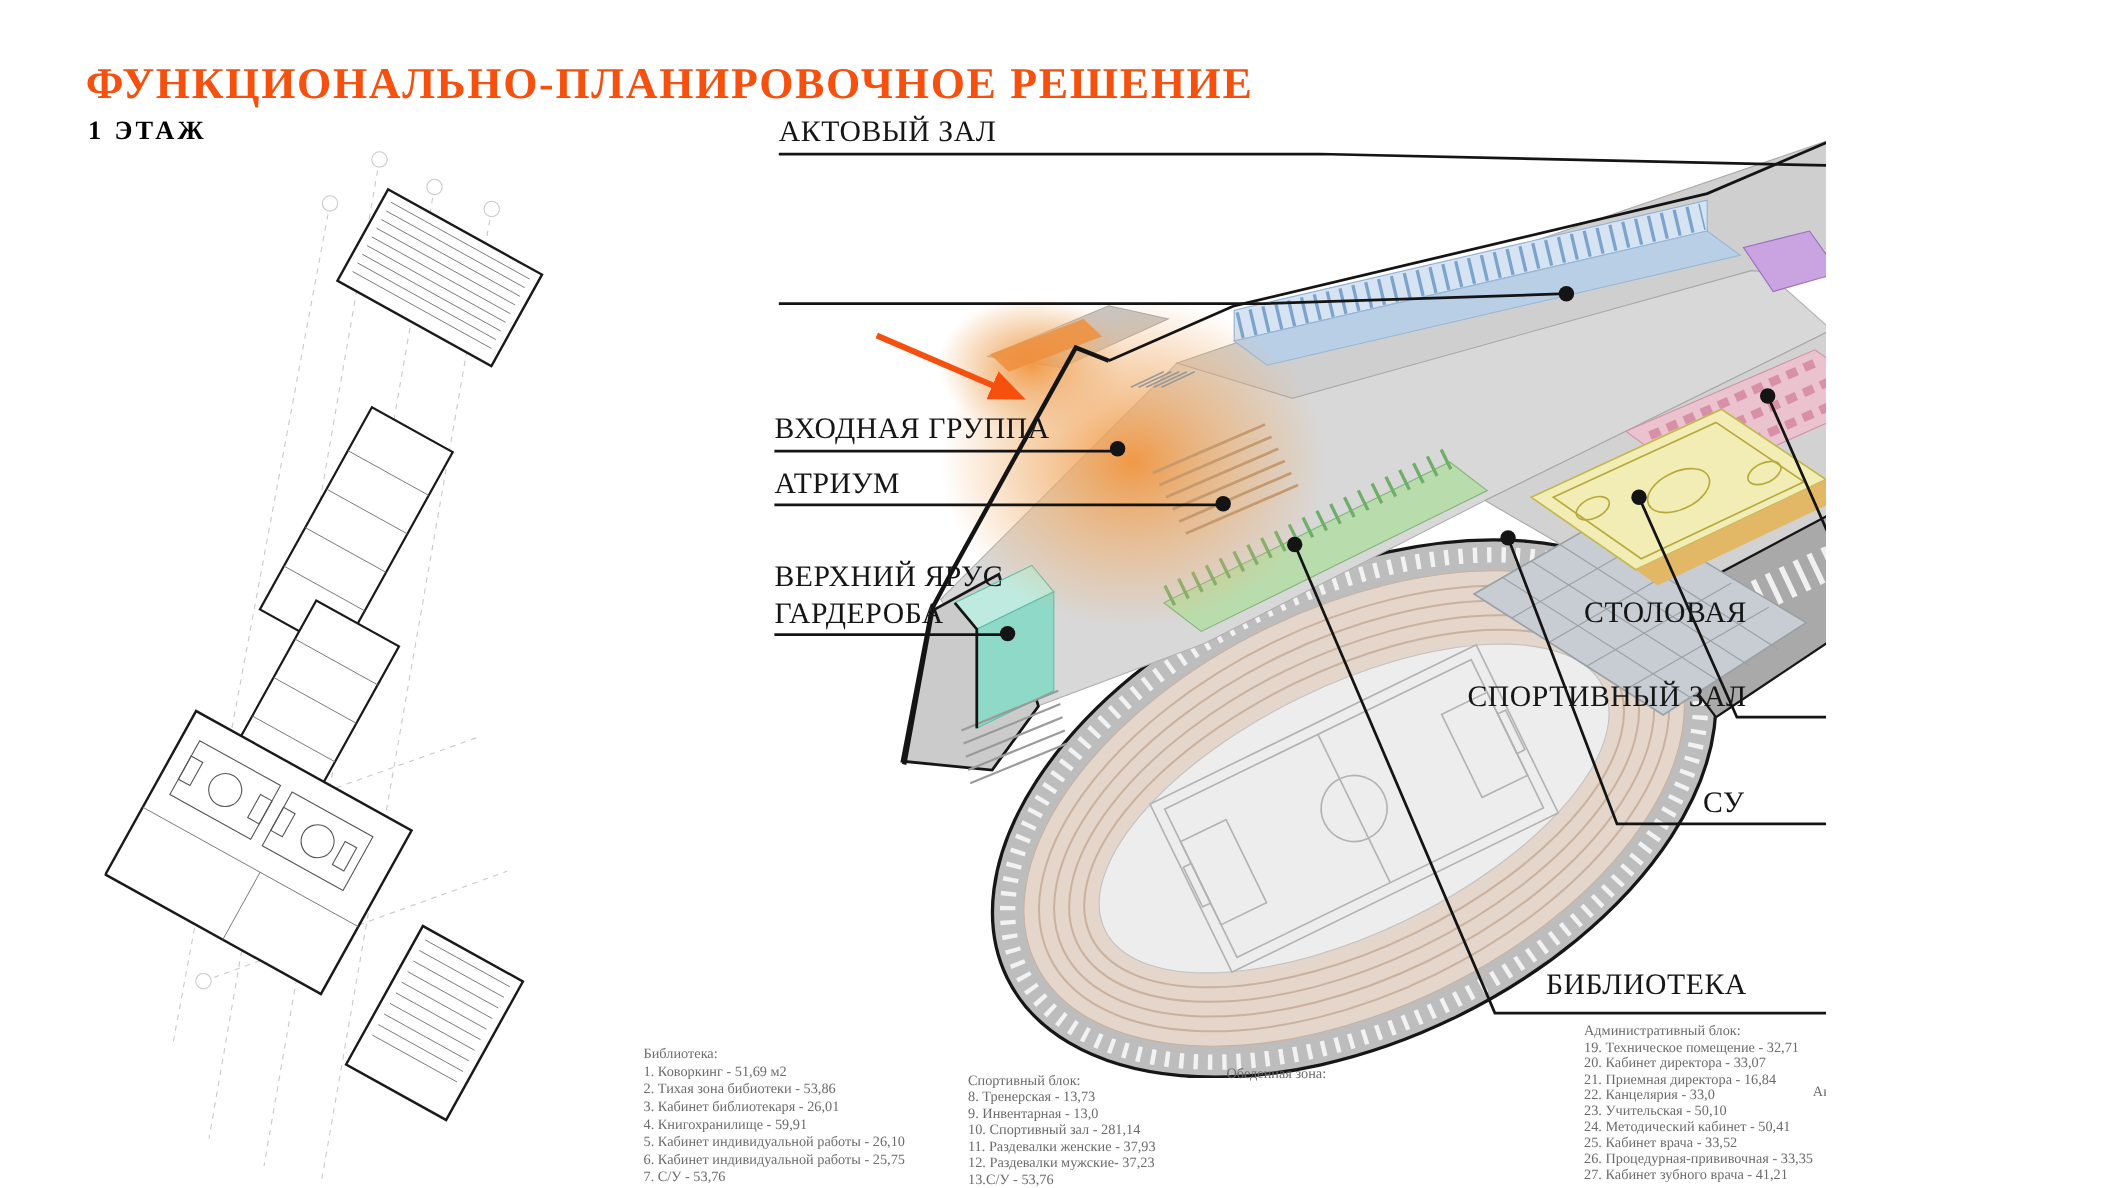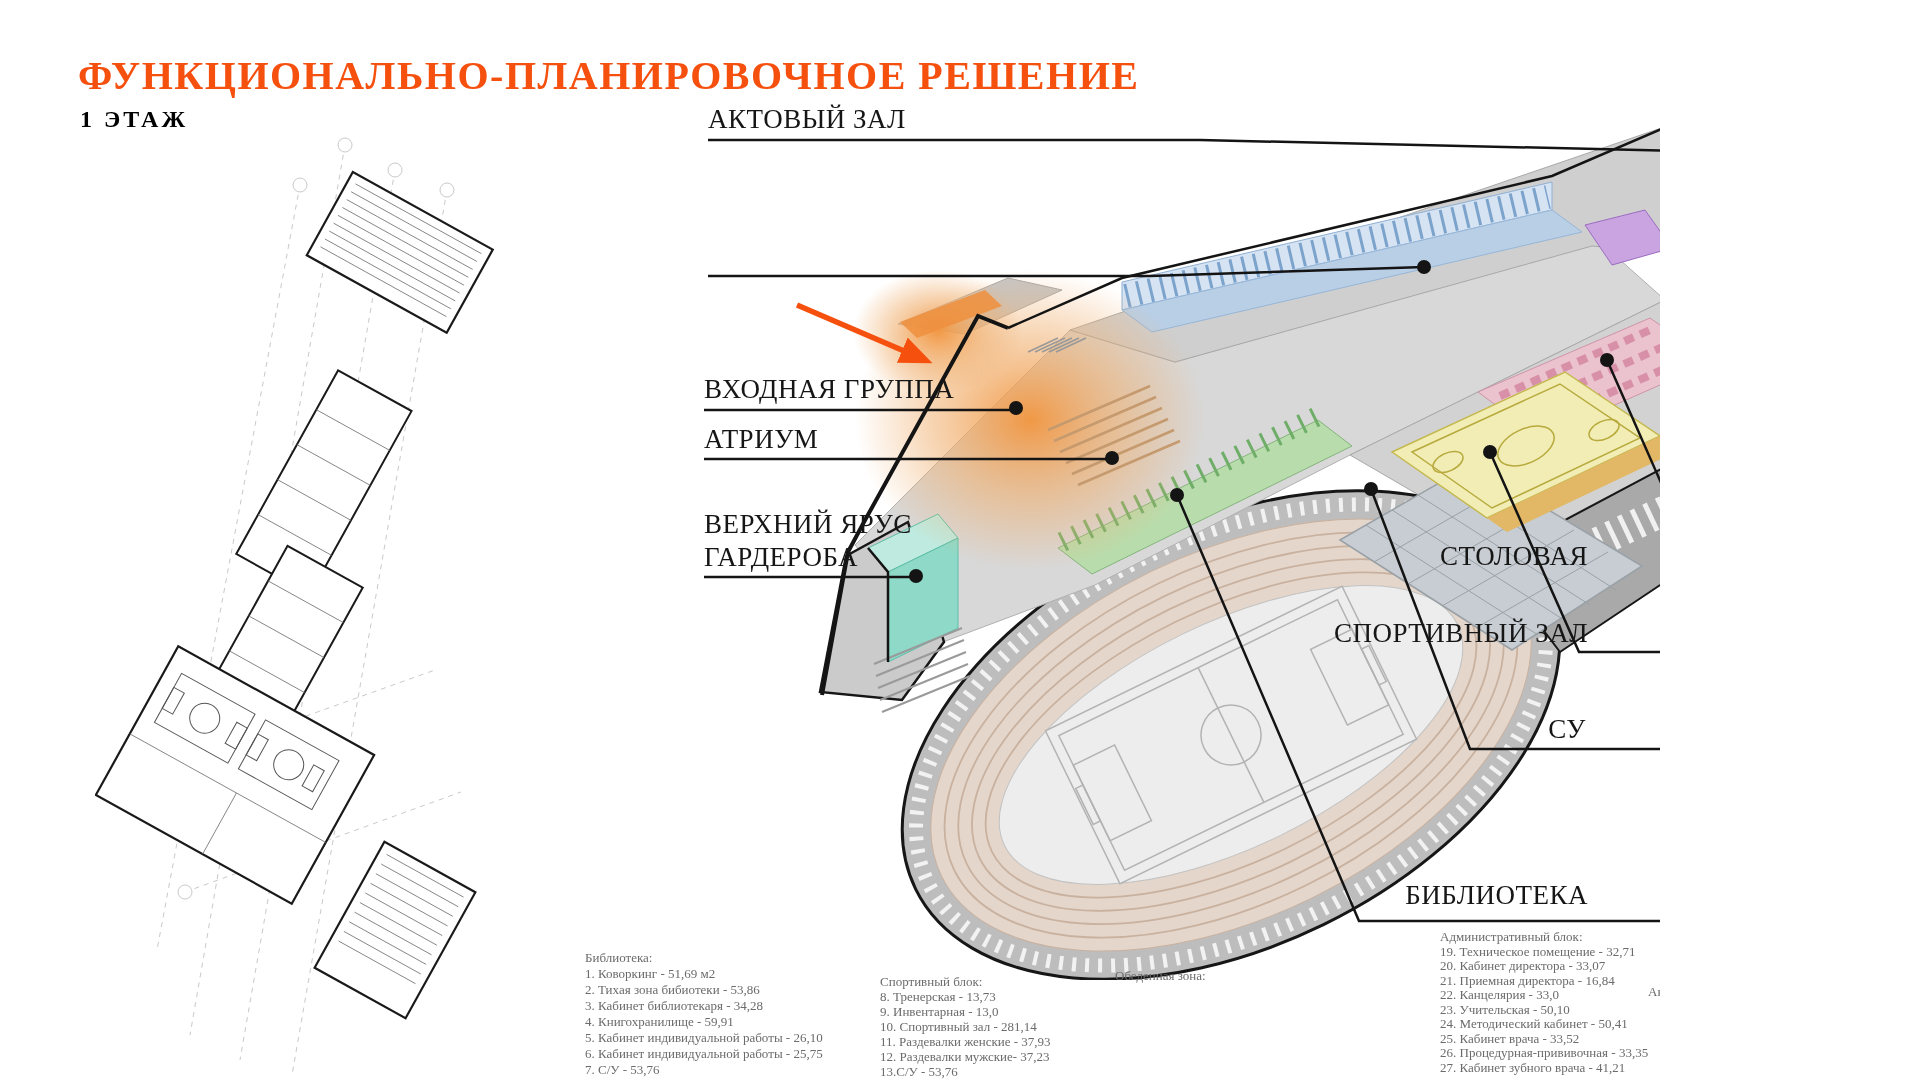--- a/index.html
+++ b/index.html
@@ -311,21 +311,21 @@
   <div class="zone-label right" style="right:72px;top:540px;">СТОЛОВАЯ</div>
   <div class="zone-label right" style="right:72px;top:617px;">СПОРТИВНЫЙ ЗАЛ</div>
   <div class="zone-label right" style="right:74px;top:713px;">СУ</div>
   <div class="zone-label right" style="right:72px;top:879px;">БИБЛИОТЕКА</div>
 
   <div class="legend-col c1" style="left:585px;top:950px;width:290px;">
     <div class="legend-title">Библиотека:</div>
     <div>
         <div class="legend-item">1. Коворкинг - 51,69 м2</div>
         <div class="legend-item">2. Тихая зона бибиотеки - 53,86</div>
-        <div class="legend-item">3. Кабинет библиотекаря - 34,28</div>
+        <div class="legend-item">3. Кабинет библиотекаря - 26,01</div>
         <div class="legend-item">4. Книгохранилище - 59,91</div>
         <div class="legend-item">5. Кабинет индивидуальной работы - 26,10</div>
         <div class="legend-item">6. Кабинет индивидуальной работы - 25,75</div>
         <div class="legend-item">7. С/У - 53,76</div>
       </div>
   </div>
   <div class="legend-col c2" style="left:880px;top:974px;width:230px;">
     <div class="legend-title">Спортивный блок:</div>
     <div>
         <div class="legend-item">8. Тренерская - 13,73</div>

